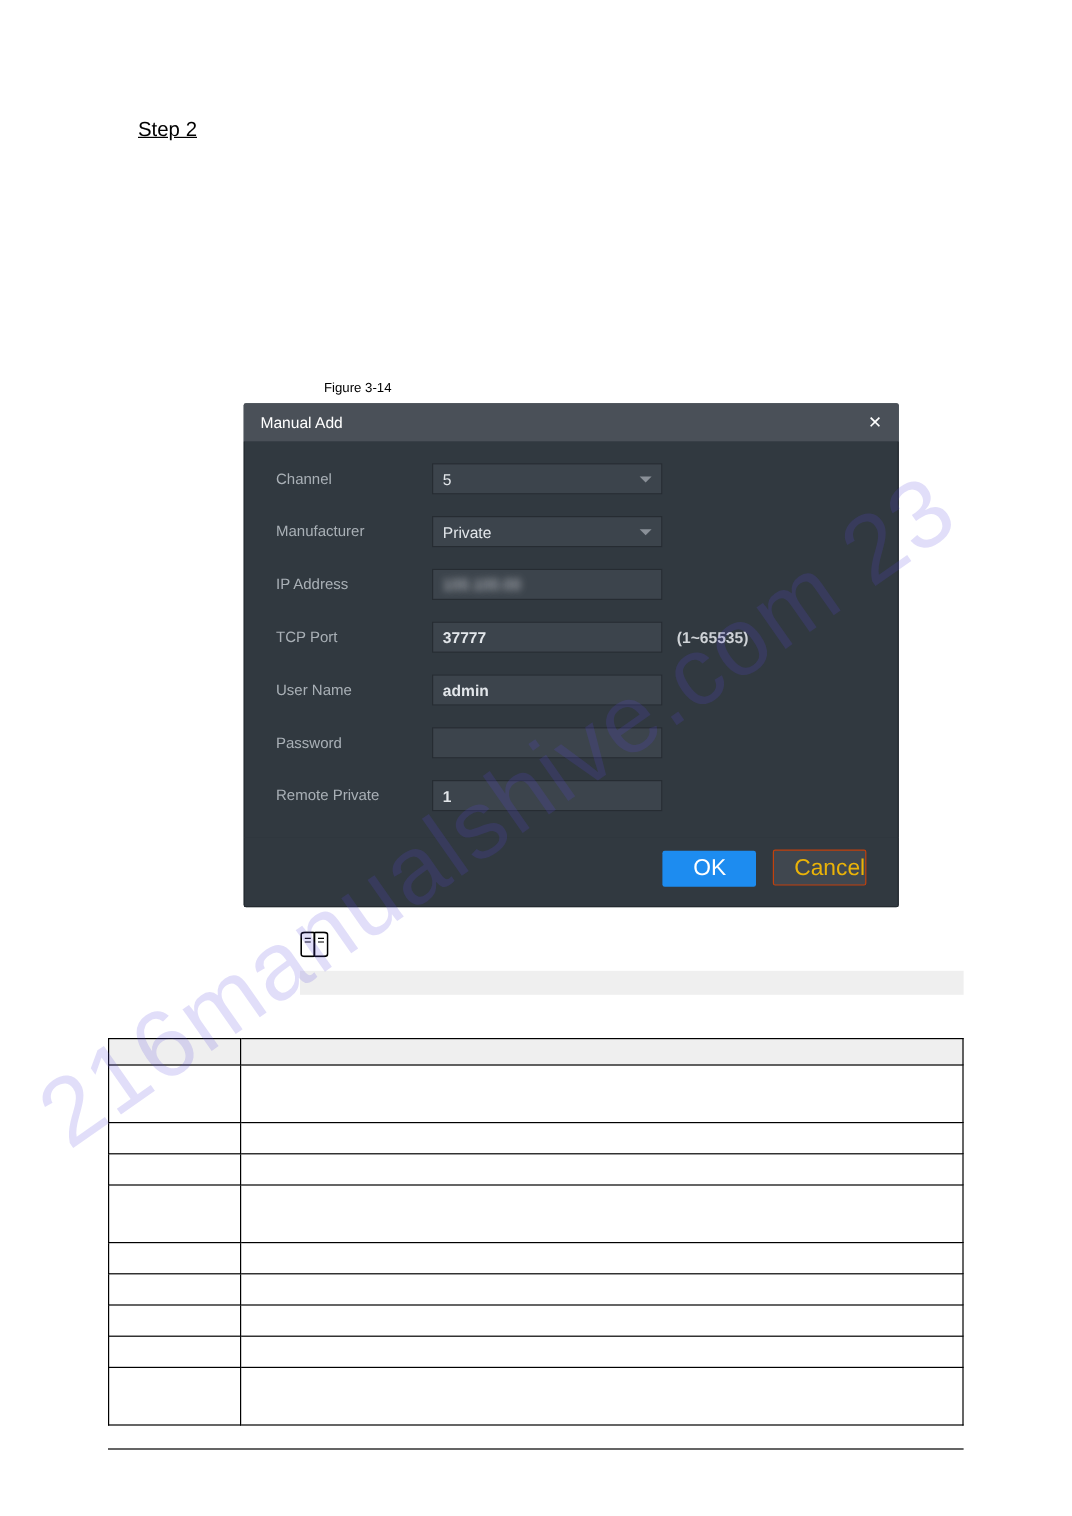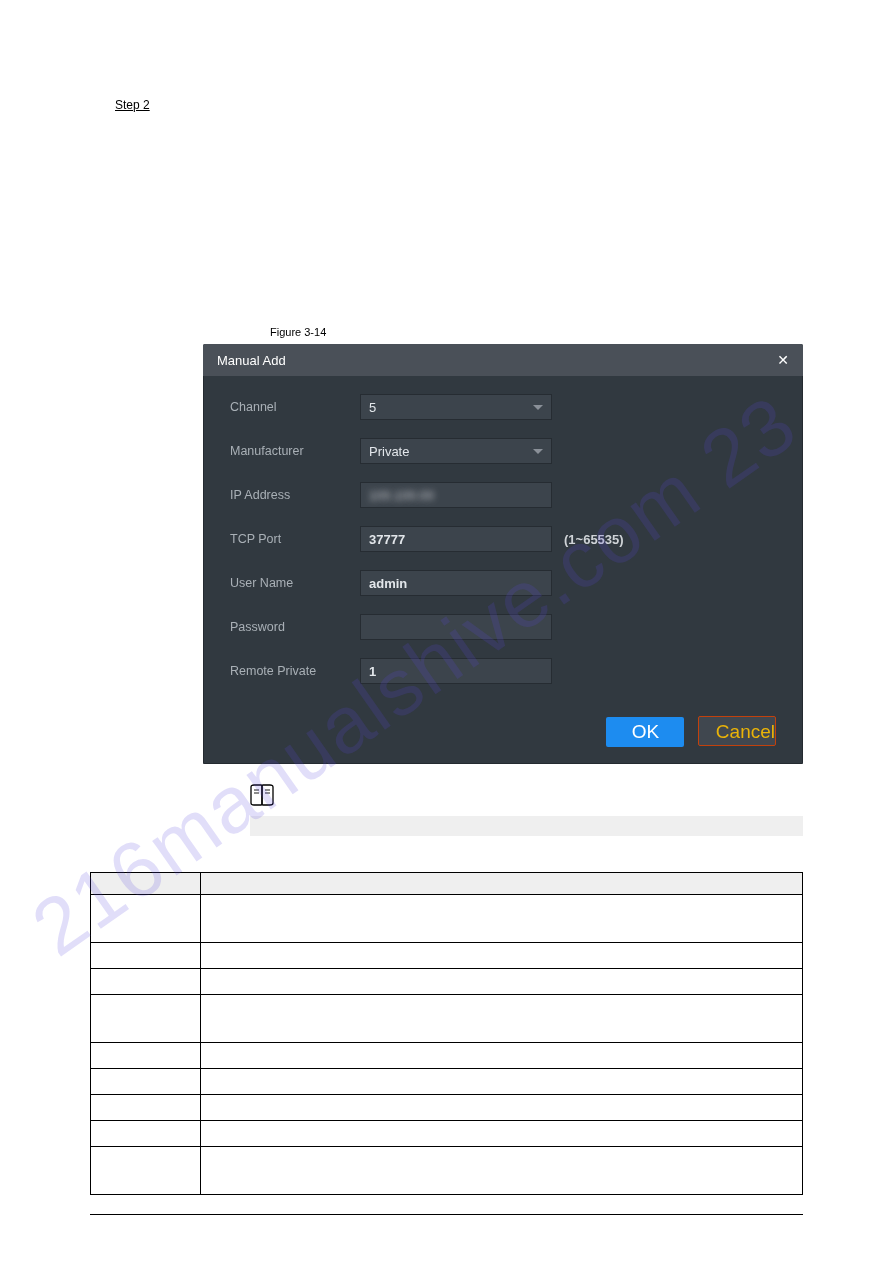--- a/index.html
+++ b/index.html
@@ -28,32 +28,32 @@
     position: absolute;
     font-size: 80px;
     color: rgba(90, 70, 220, 0.18);
     transform: rotate(-35deg);
     white-space: nowrap;
     font-weight: 400;
     letter-spacing: 2px;
   }
   .step-heading {
     text-decoration: underline;
-    font-size: 12px;
+    font-size: 17px;
     margin-left: 25px;
-    margin-bottom: 24px;
+    margin-bottom: 10px;
   }
   .figure-label {
     text-align: left;
     font-size: 11px;
     margin-left: 180px;
   }
   
   .dialog {
-    width: 600px;
+    width: 546px;
     margin: 6px 12px 0 113px;
     background: #2e363e;
     border-radius: 2px;
     overflow: hidden;
     font-size: 13px;
     color: #d0d4d8;
     position: relative;
     z-index: 2;
   }
   .dialog-header {

